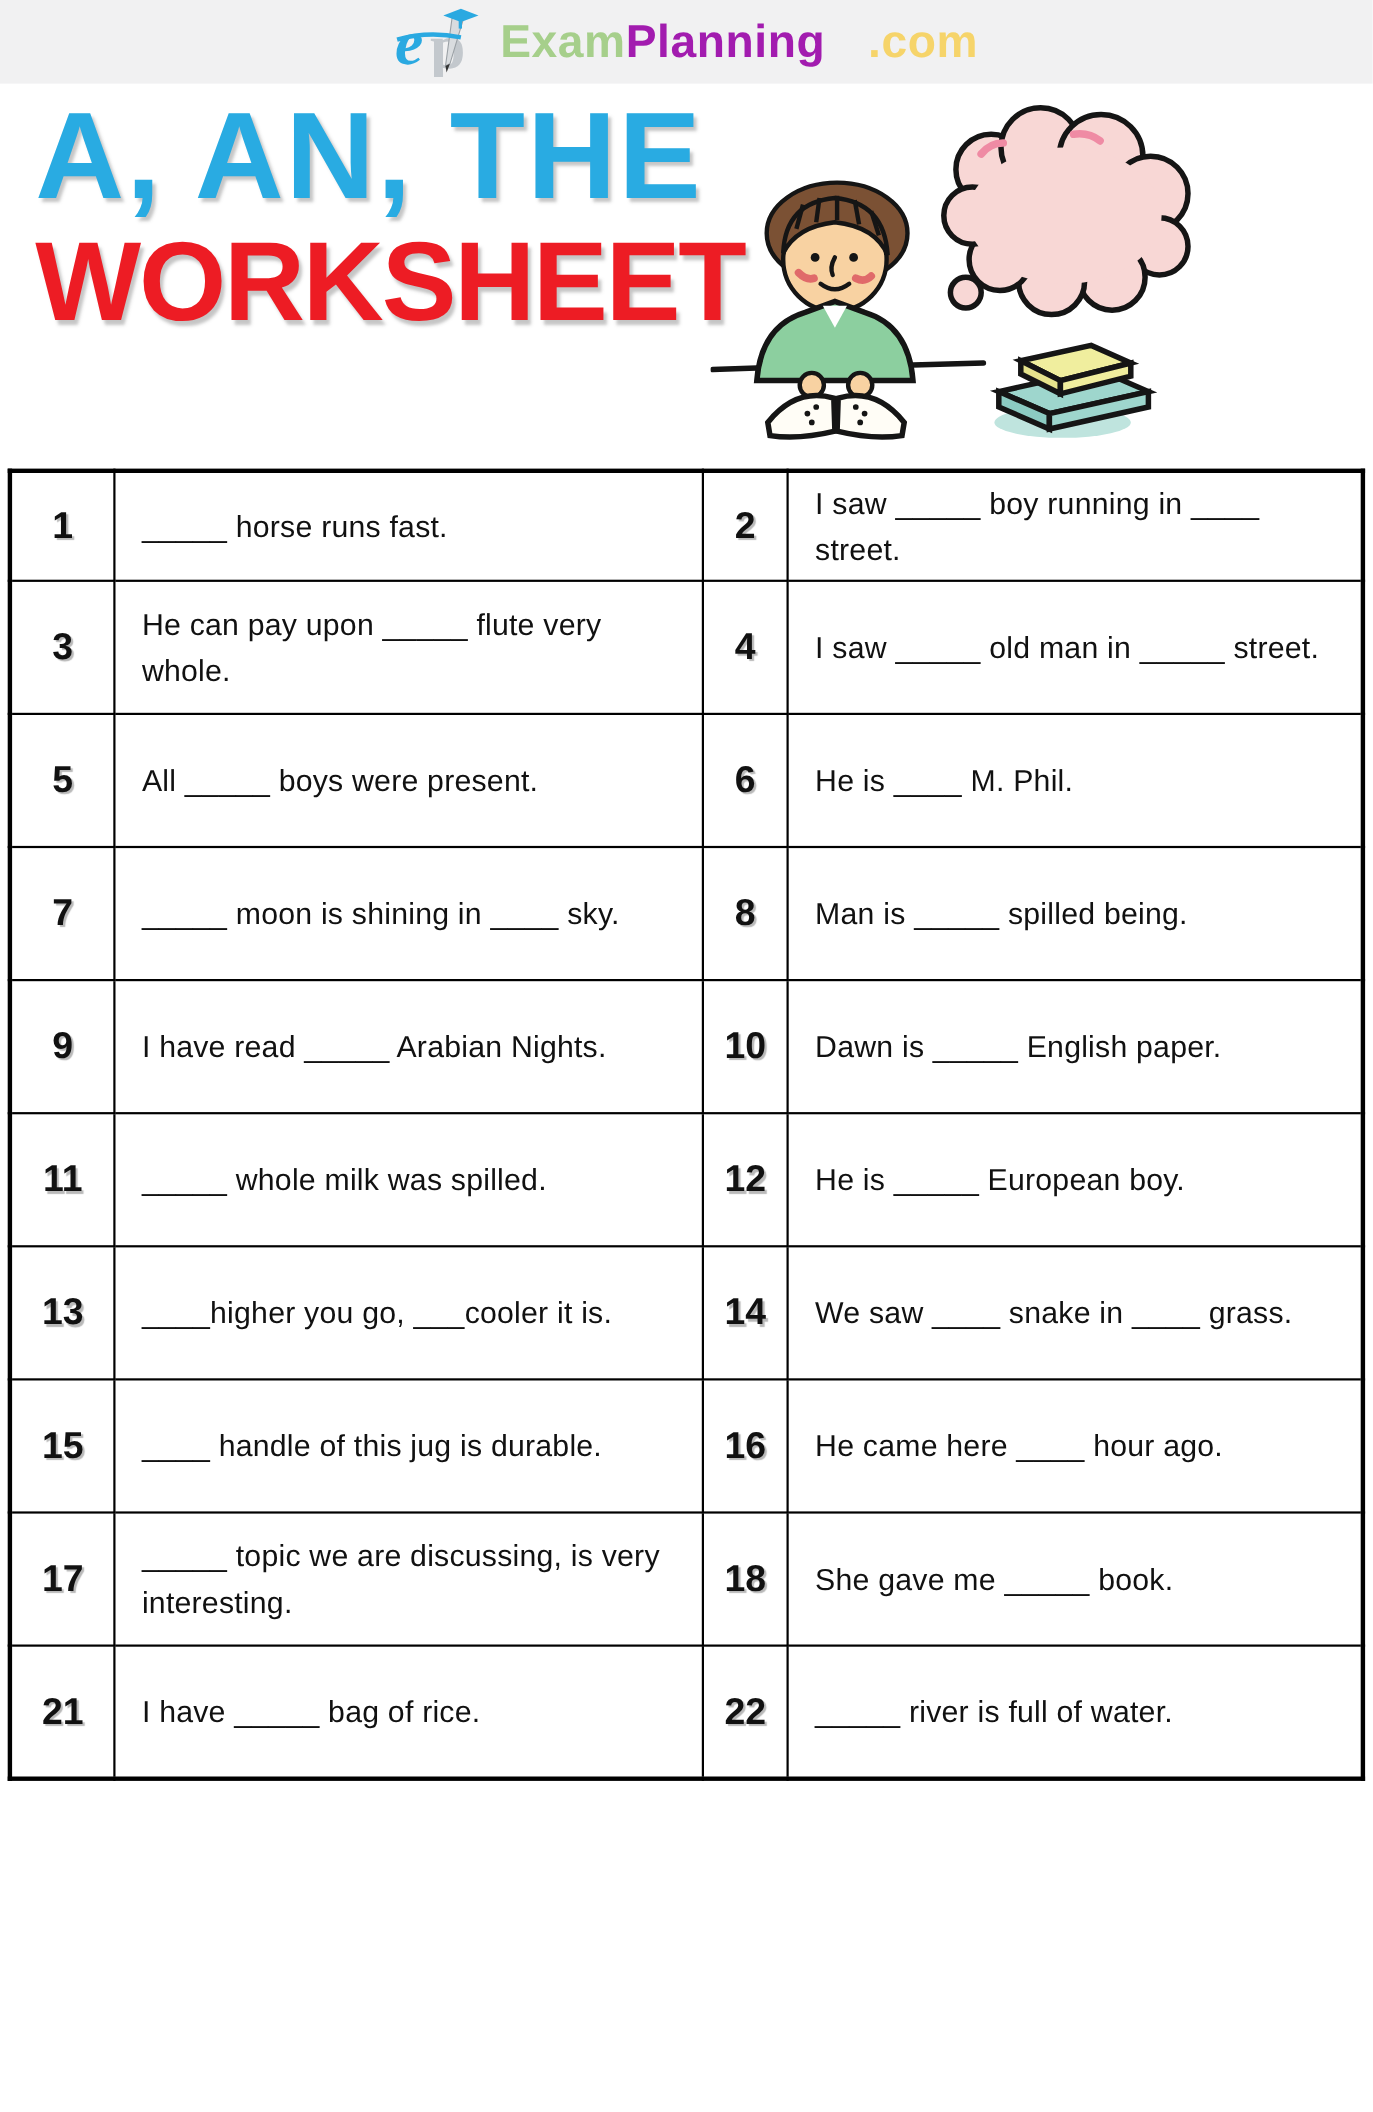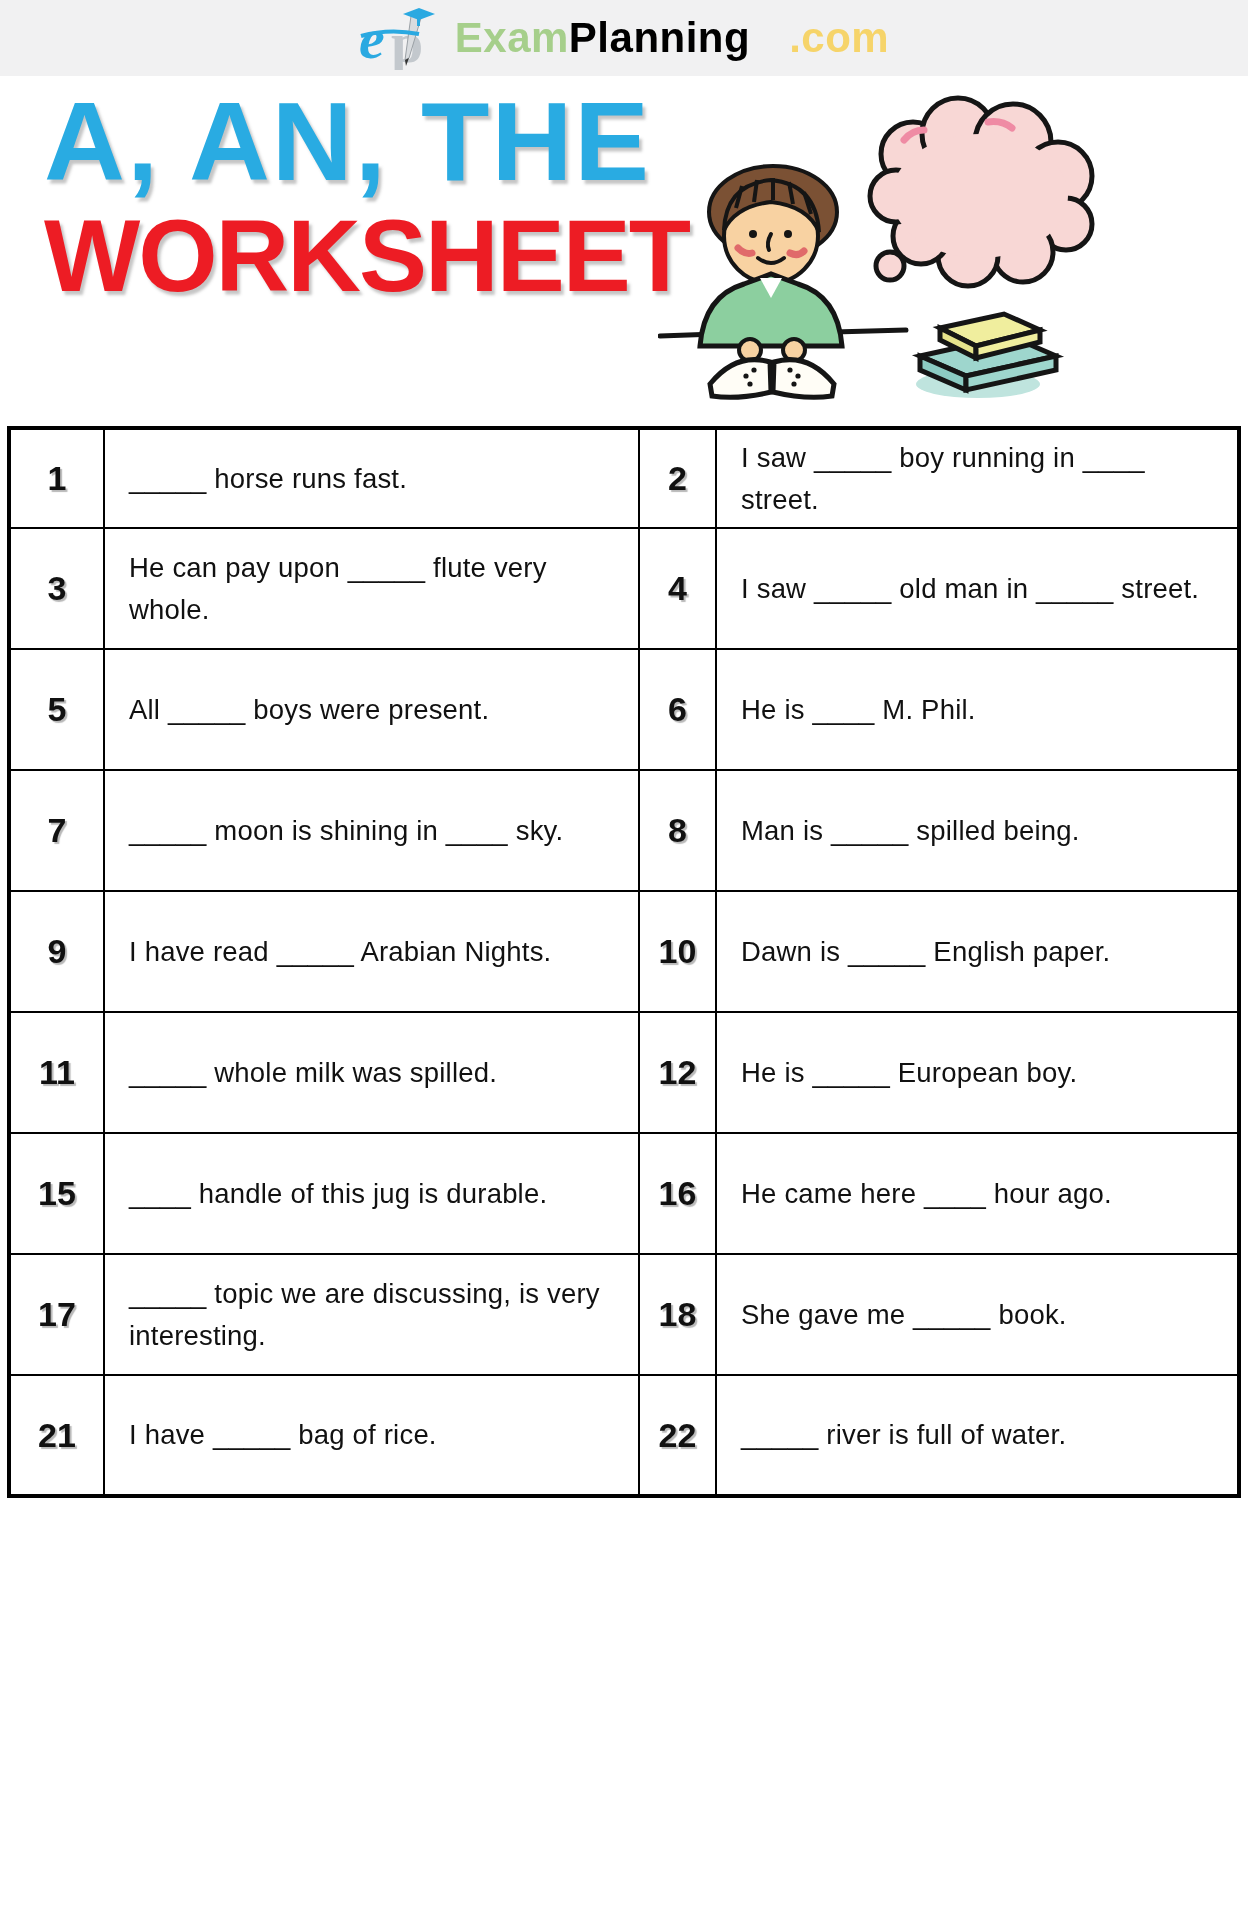--- a/index.html
+++ b/index.html
@@ -12,25 +12,25 @@
   .page { width: 1248px; height: 1920px; position: relative; }
 
   
   .header {
     height: 76px; background: #f1f1f2;
     display: flex; align-items: center; justify-content: center;
   }
   .logo-wrap { display: flex; align-items: center; gap: 10px; }
   .brand { font-size: 42px; font-weight: bold; letter-spacing: 0.5px; }
   .brand .exam { color: #a6cf8b; }
-  .brand .planning { color: #000000; }
+  .brand .planning { color: #a21caf; }
   .brand .dotcom { color: #f6d46a; margin-left: 39px; }
 
   
-  .hero { display: flex; align-items: flex-start; padding: 6px 0 0 44px; height: 336px; }
+  .hero { display: flex; align-items: flex-start; padding: 6px 0 0 32px; height: 336px; }
   .titles { width: 600px; }
   .title-line1 {
     font-size: 112px; font-weight: bold; color: #29abe2;
     line-height: 1.08; letter-spacing: 2px;
     text-shadow: 3px 4px 3px rgba(90,90,90,0.35);
     white-space: nowrap;
   }
   .title-line2 {
     font-size: 102px; font-weight: bold; color: #ed1c24;
     line-height: 1.05; letter-spacing: -2px;
@@ -194,20 +194,26 @@
           <td class="num">10</td>
           <td class="q">Dawn is _____ English paper.</td>
         </tr>
         <tr>
           <td class="num">11</td>
           <td class="q">_____ whole milk was spilled.</td>
           <td class="num">12</td>
           <td class="q">He is _____ European boy.</td>
         </tr>
         <tr>
+          <td class="num">13</td>
+          <td class="q">____higher you go, ___cooler it is.</td>
+          <td class="num">14</td>
+          <td class="q">We saw ____ snake in ____ grass.</td>
+        </tr>
+        <tr>
           <td class="num">15</td>
           <td class="q">____ handle of this jug is durable.</td>
           <td class="num">16</td>
           <td class="q">He came here ____ hour ago.</td>
         </tr>
         <tr>
           <td class="num">17</td>
           <td class="q">_____ topic we are discussing, is very interesting.</td>
           <td class="num">18</td>
           <td class="q">She gave me _____ book.</td>

